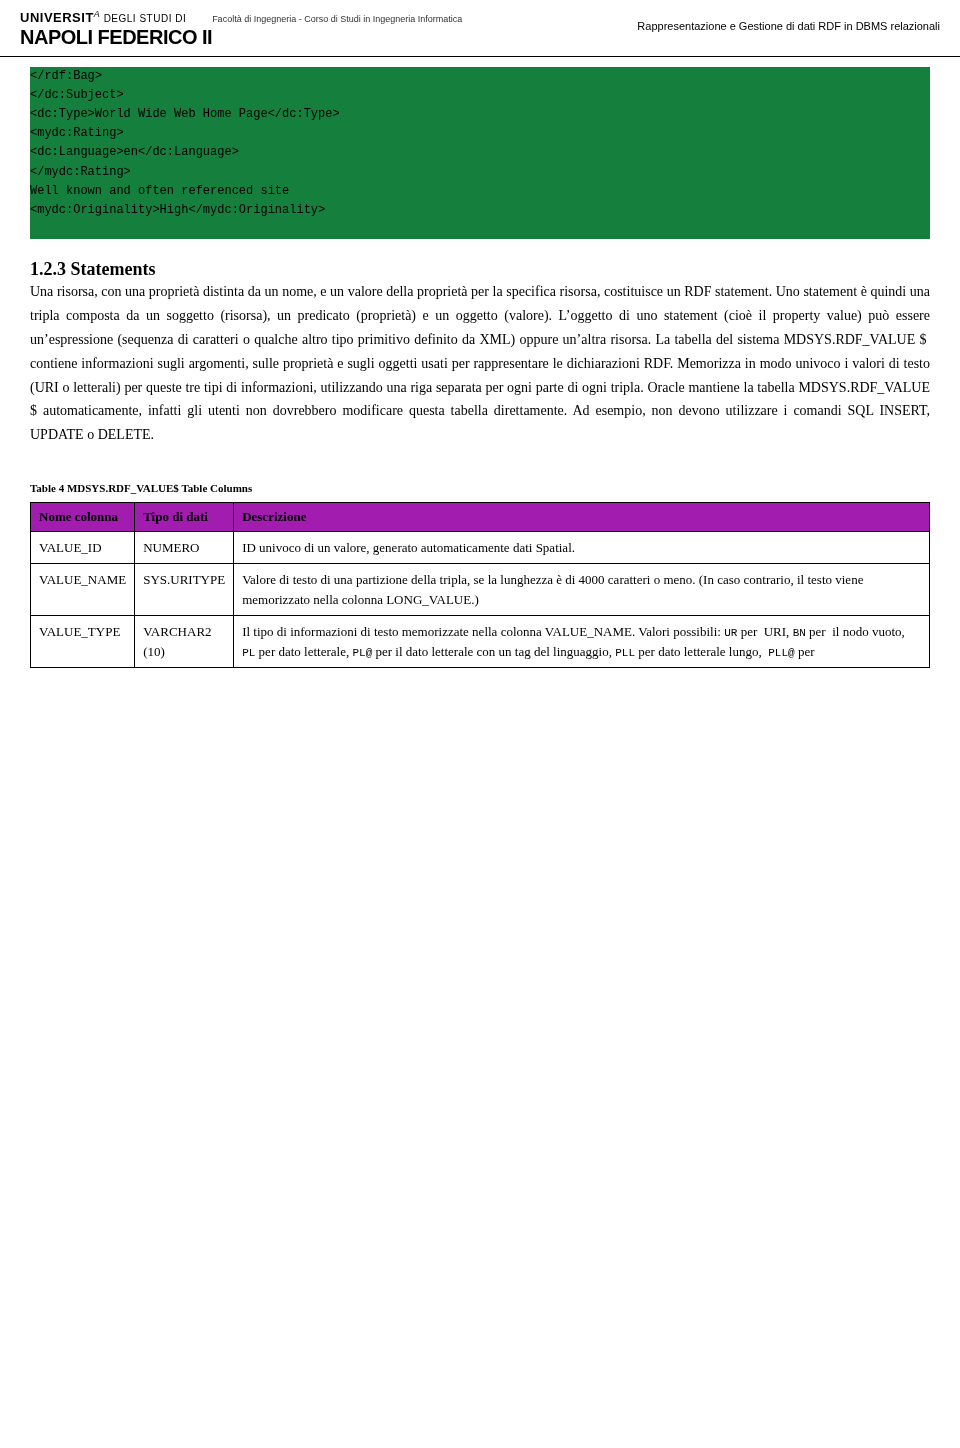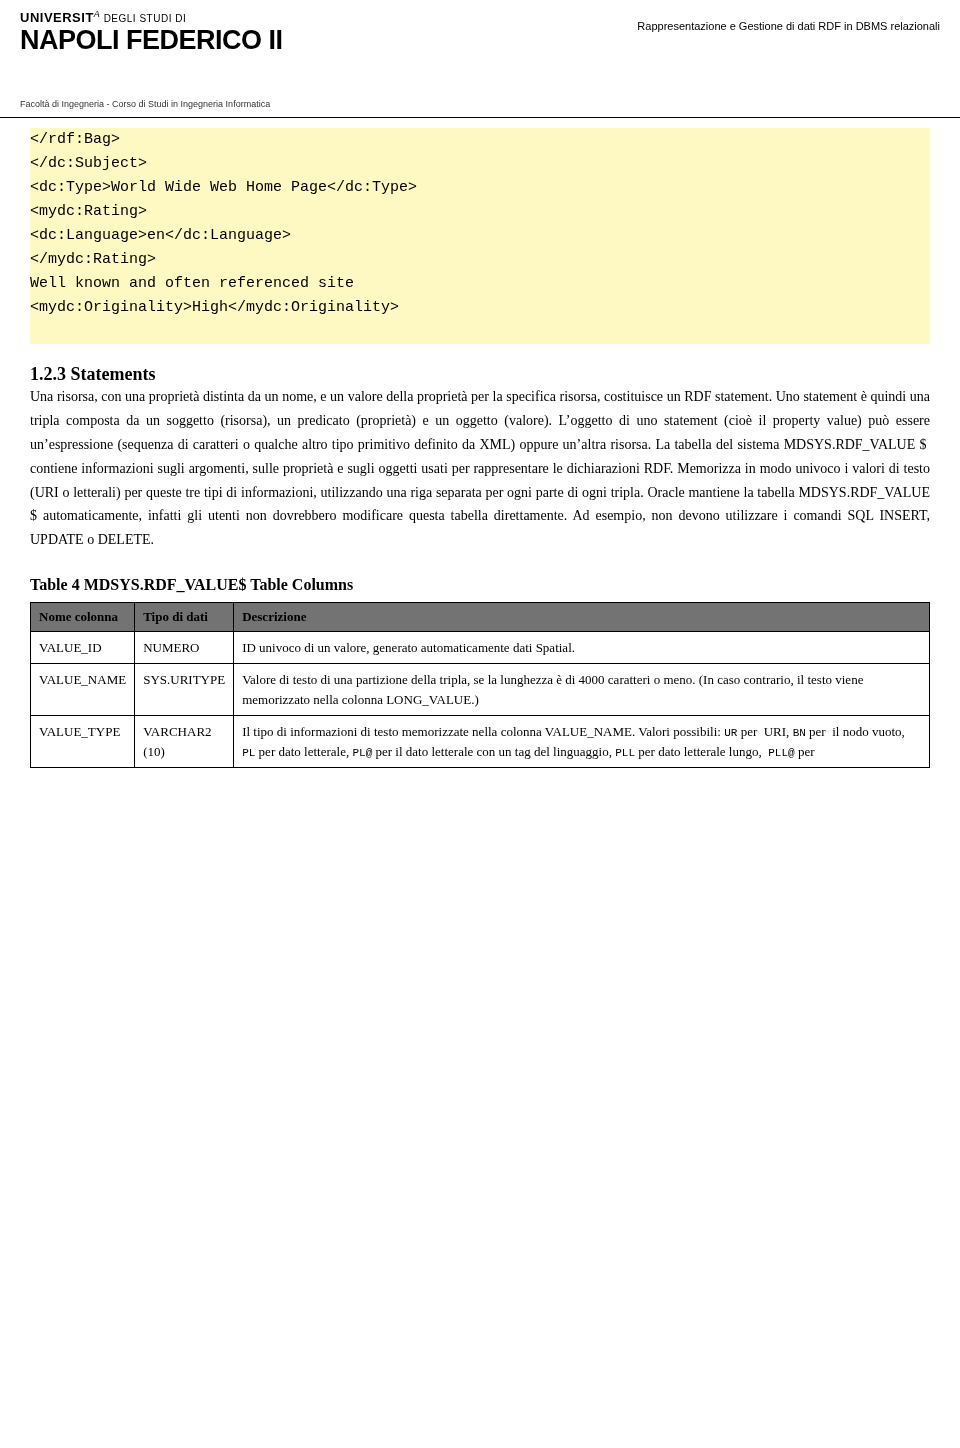--- a/index.html
+++ b/index.html
@@ -15,22 +15,21 @@
       display: flex;
       justify-content: space-between;
       align-items: flex-start;
       padding: 10px 20px 8px 20px;
       border-bottom: 1px solid #000;
       margin-bottom: 10px;
     }
 
     .header-left {
       display: flex;
-      flex-direction: column;
-      gap: 40px;
+      flex-direction: row;
     }
 
     .univ-subtitle {
       font-family: Arial, sans-serif;
       font-size: 9px;
       color: #333;
       margin-top: 4px;
     }
 
     .header-right {
@@ -40,55 +39,55 @@
       max-width: 380px;
       padding-top: 10px;
     }
 
     .page-content {
       padding: 0 30px 20px 30px;
     }
 
     .code-block {
       font-family: 'Courier New', Courier, monospace;
-      font-size: 15px;
+      font-size: 12px;
       color: #000;
       line-height: 1.6;
       margin-bottom: 20px;
-      background: #fef9c3;
+      background: #15803d;
     }
 
     .section-heading {
       font-size: 18px;
       font-weight: bold;
       margin-top: 10px;
     }
 
     .body-text {
       font-size: 14px;
       line-height: 1.7;
       text-align: justify;
       margin-bottom: 14px;
     }
 
     .table-caption {
-      font-size: 16px;
+      font-size: 11px;
       font-weight: bold;
-      margin-top: 24px;
+      margin-top: 35px;
       margin-bottom: 8px;
     }
 
     table {
       width: 100%;
       border-collapse: collapse;
       font-size: 13px;
     }
 
     table th {
-      background: #737373;
+      background: #a21caf;
       border: 1px solid #000;
       padding: 6px 8px;
       text-align: left;
       font-weight: bold;
     }
 
     table td {
       border: 1px solid #000;
       padding: 6px 8px;
       vertical-align: top;
@@ -121,21 +120,21 @@
       letter-spacing: -0.5px;
     }
   </style>
 </head>
 <body>
 
 <div class="header">
   <div class="header-left">
     <div class="univ-logo-text">
       <div style="font-size:13px; font-weight:bold; letter-spacing:0.5px;">UNIVERSIT<span style="font-size:9px; font-style:italic; font-weight:normal; vertical-align:super;">A</span><span style="font-size:10px; font-weight:normal;"> DEGLI STUDI DI</span></div>
-      <div class="napoli-line" style="font-size:27px; font-weight:900; letter-spacing:-0.5px;">NAPOLI FEDERICO II</div>
+      <div class="napoli-line" style="font-size:20px; font-weight:900; letter-spacing:-0.5px;">NAPOLI FEDERICO II</div>
     </div>
     <div class="univ-subtitle">Facoltà di Ingegneria - Corso di Studi in Ingegneria Informatica</div>
   </div>
   <div class="header-right">Rappresentazione e Gestione di dati RDF in DBMS relazionali</div>
 </div>
 
 <div class="page-content">
 
   <div class="code-block">
     <div>&lt;/rdf:Bag&gt;</div>

